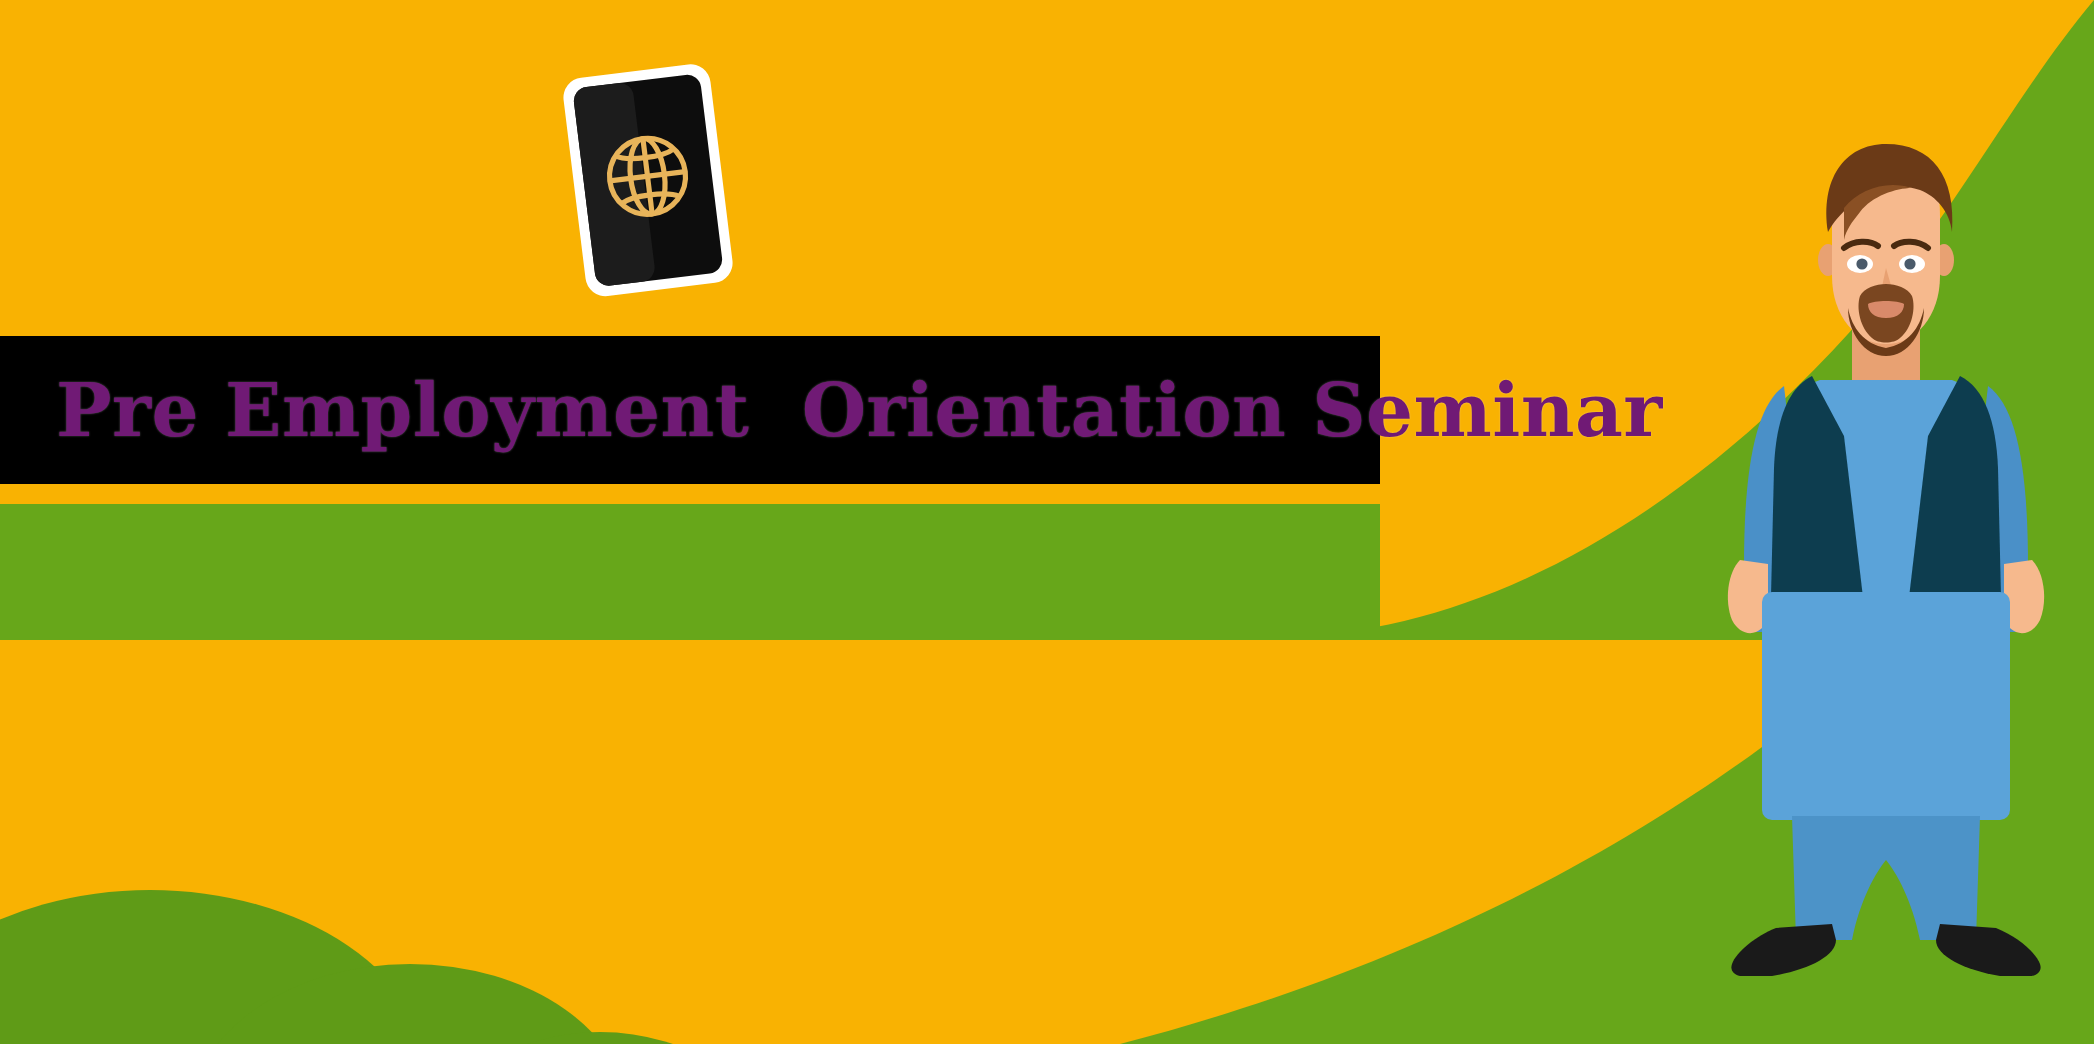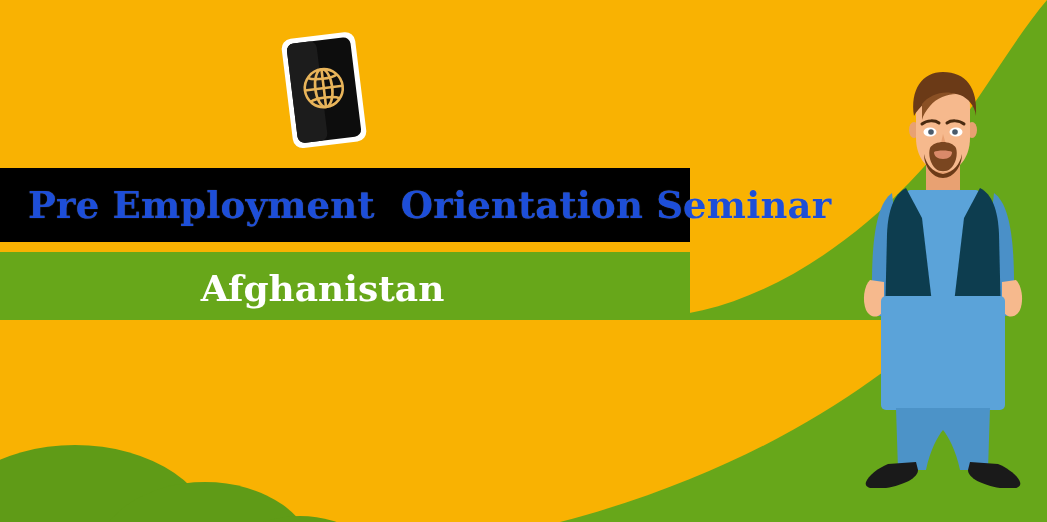--- a/index.html
+++ b/index.html
@@ -46,21 +46,21 @@
     width: 690px;
     height: 10px;
     background: #f9b202;
     z-index: 5;
   }
   .title-text {
     position: absolute;
     left: 28px;
     top: 179px;
     z-index: 7;
-    color: #1d4ed8;
+    color: #701a75;
     font-family: "DejaVu Serif", "Liberation Serif", serif;
     font-size: 37px;
     font-weight: bold;
     letter-spacing: 0.2px;
     line-height: 52px;
     white-space: pre;
     text-shadow: 0 0 1px rgba(255,255,255,0.35);
   }
 
   .subtitle-text {
@@ -140,21 +140,20 @@
           <line x1="45" y1="38" x2="45" y2="76"></line>
         </g>
       </g>
     </svg>
   </div>
 
   <div class="title-bar"></div>
   <div class="title-underline"></div>
   <div class="title-text">Pre Employment  Orientation Seminar</div>
 
-  <div class="subtitle-text">Afghanistan</div>
 
   <div class="person">
     <svg viewBox="0 0 190 420" width="190" height="420">
 
       <path d="M78,95 L112,95 L112,128 L78,128 Z" fill="#e8a172"></path>
 
       <path d="M44,125 C30,135 24,165 24,215 L26,248 L46,248 L48,160 Z" fill="#4a90c8"></path>
 
       <path d="M146,125 C160,135 166,165 166,215 L164,248 L144,248 L142,160 Z" fill="#4a90c8"></path>
 

